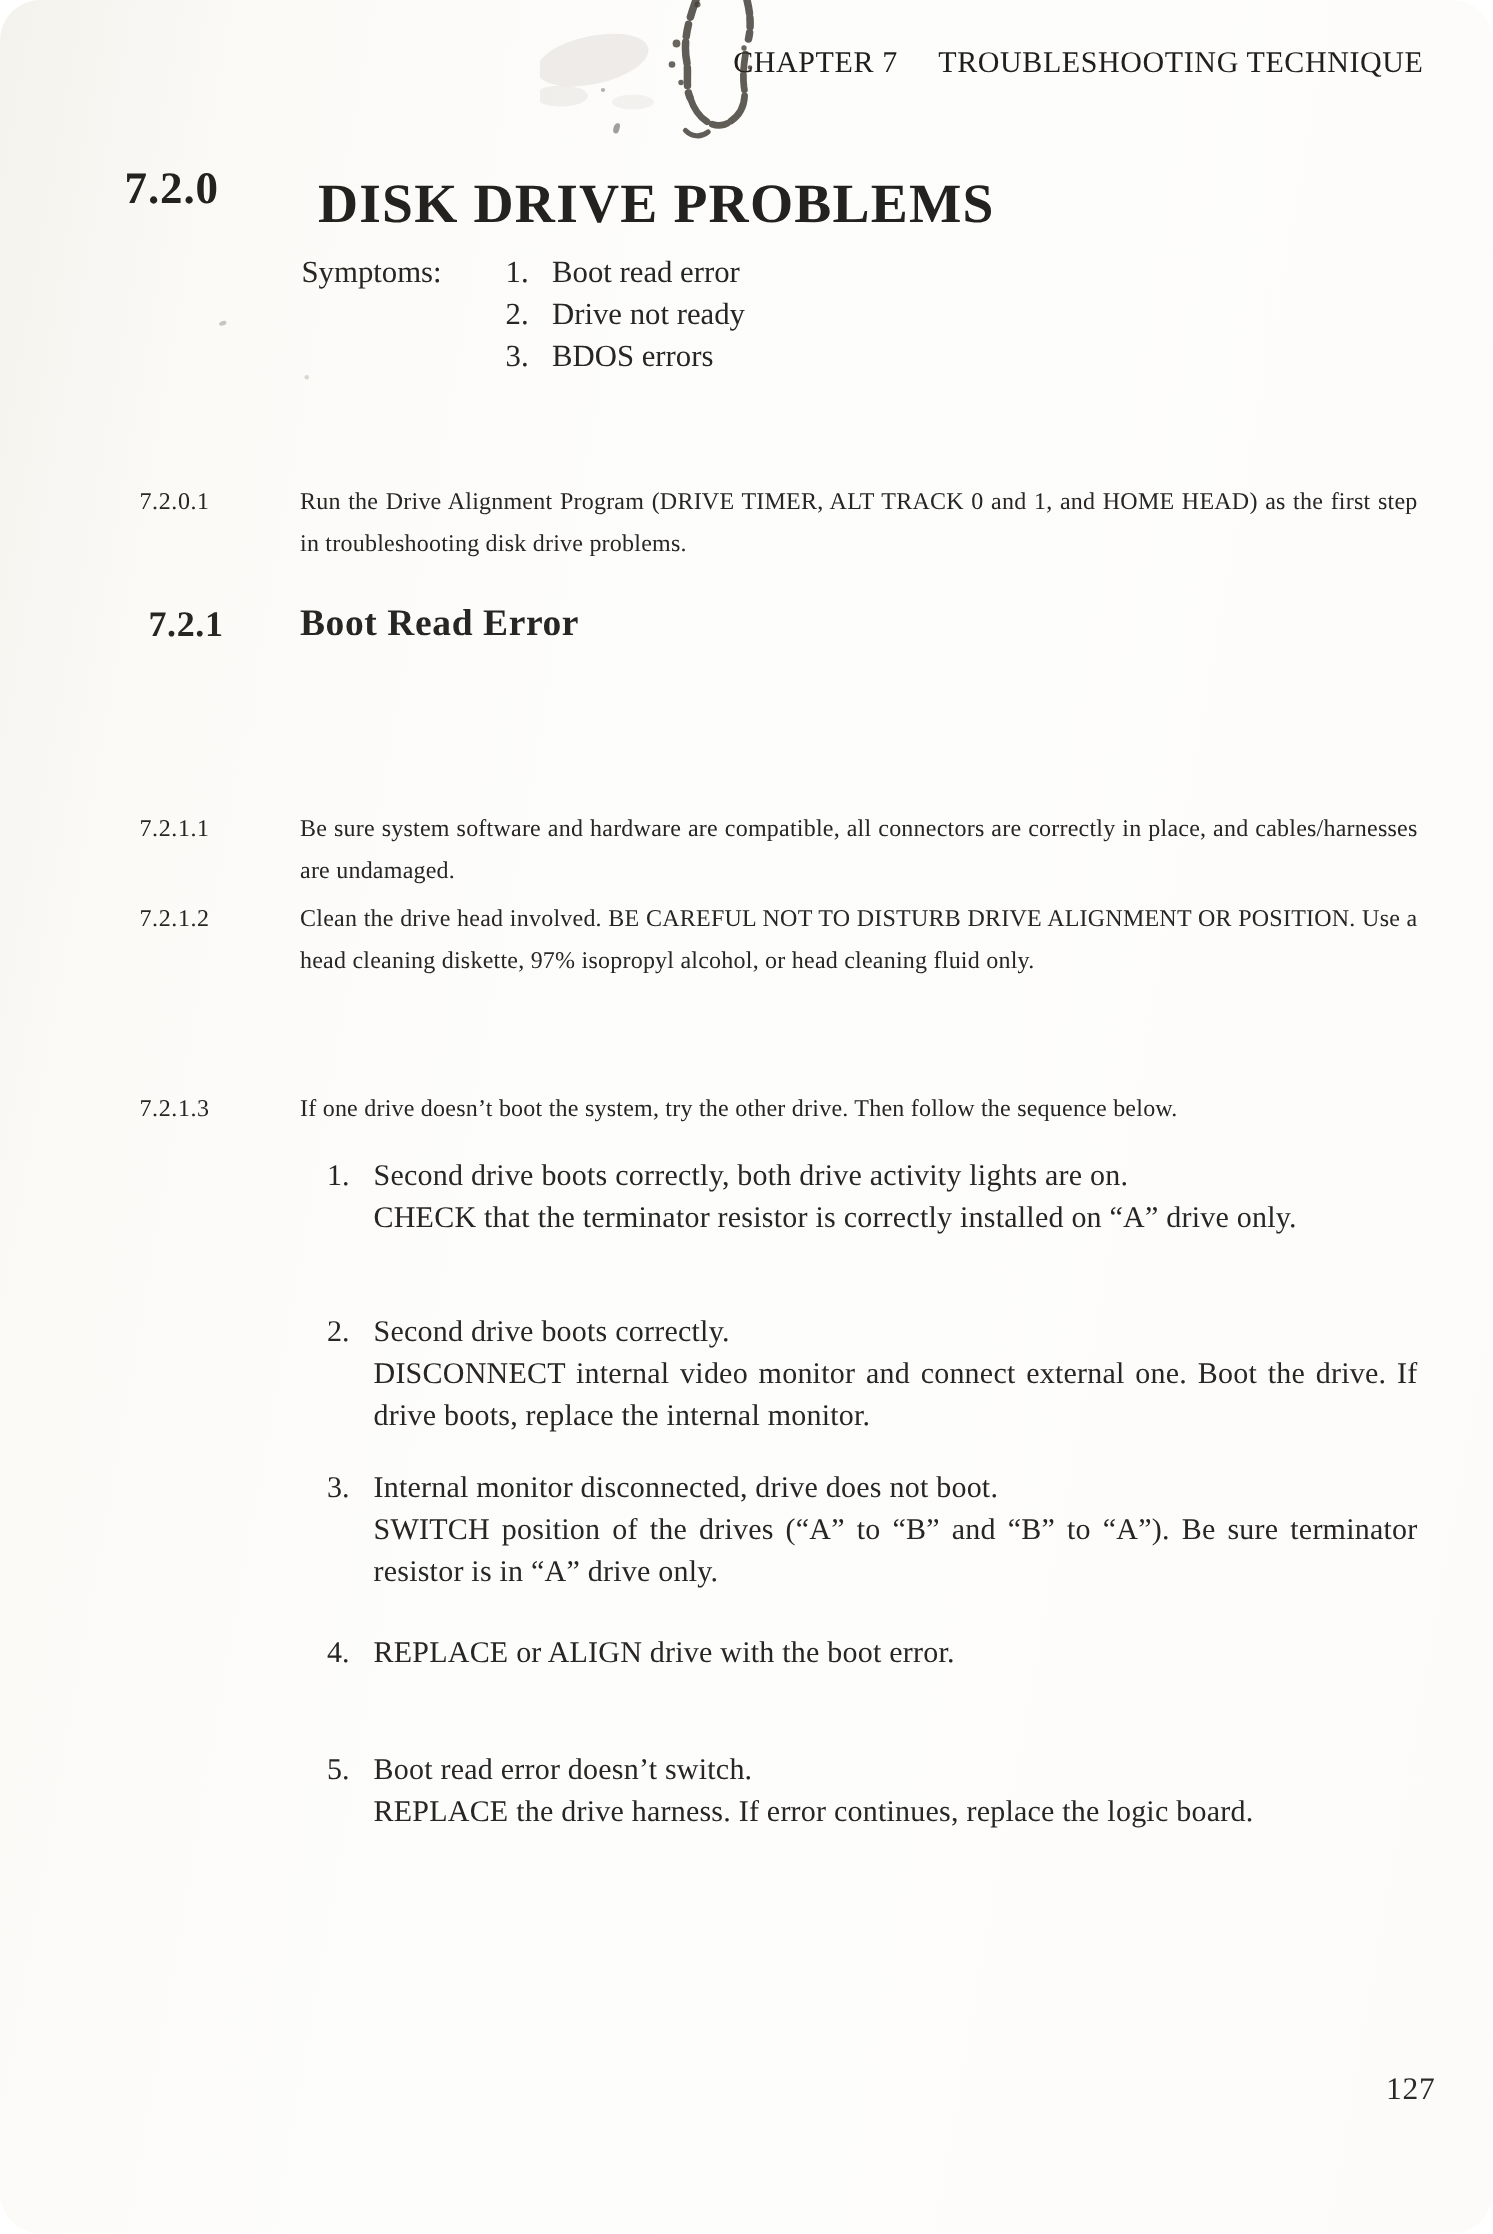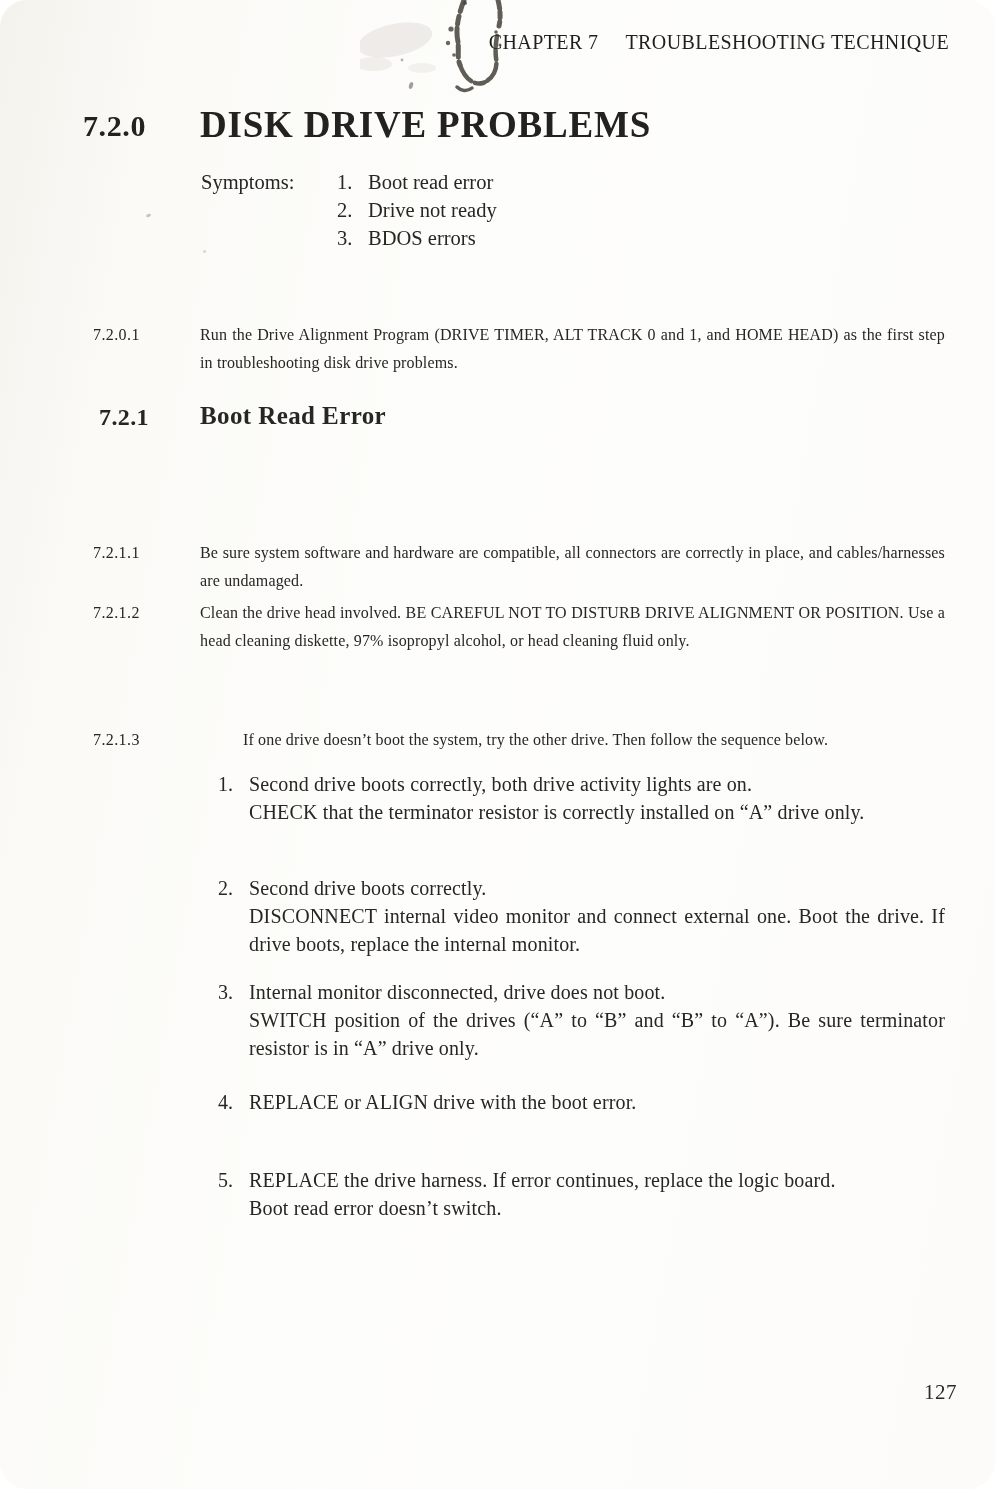--- a/index.html
+++ b/index.html
@@ -24,39 +24,39 @@
     white-space: nowrap;
   }
   .running-header .chapter { margin-right: 27px; }
 
   
   .title-num {
     position: absolute; left: 83px; top: 109px;
     font-size: 30px; font-weight: bold; letter-spacing: 0.6px; color: #23221e;
   }
   .title-text {
-    position: absolute; left: 200px; top: 103px; margin: 0;
+    position: absolute; left: 200px; top: 103px; margin: 12px;
     font-size: 37px; font-weight: bold; letter-spacing: 0.8px; color: #23221e;
     white-space: nowrap;
   }
 
   
   .symptoms { position: absolute; top: 168px; left: 0; font-size: 20.5px; line-height: 28px; }
   .sym-label { position: absolute; left: 201px; top: 0; white-space: nowrap; }
   .sym-list { position: absolute; left: 337px; top: 0; }
   .sym-item { display: grid; grid-template-columns: 31px auto; white-space: nowrap; }
 
   
   .para { position: absolute; left: 0; width: 945px; font-size: 16px; line-height: 28px; margin-top: 36px; }
   .para .num { position: absolute; left: 93px; top: 0; letter-spacing: 0.4px; }
   .para .txt { margin-left: 200px; text-align: justify; letter-spacing: 0.15px; }
   .p-7201 { top: 285px; }
   .p-7211 { top: 503px; }
   .p-7212 { top: 563px; }
-  .p-7213 { top: 690px; padding-left: 43px; }
+  .p-7213 { top: 690px; }
 
   
   .subheading { position: absolute; top: 402px; left: 0; width: 945px; }
   .subheading .num {
     position: absolute; left: 99px; top: 2px;
     font-size: 24px; font-weight: bold; letter-spacing: 0.4px;
   }
   .subheading .txt {
     margin: 0 0 0 200px; font-size: 25px; font-weight: bold; letter-spacing: 0.4px;
     white-space: nowrap;
@@ -193,20 +193,20 @@
   <div class="step st-4">
     <span class="snum">4.</span>
     <div class="sbody">
       <div>REPLACE or ALIGN drive with the boot error.</div>
     </div>
   </div>
 
   <div class="step st-5">
     <span class="snum">5.</span>
     <div class="sbody">
+      <div>Boot read error doesn’t switch.</div>
       <div>REPLACE the drive harness. If error continues, replace the logic board.</div>
-      <div>Boot read error doesn’t switch.</div>
     </div>
   </div>
 
   <div class="page-number">127</div>
 
 </div>
 
 </body></html>

